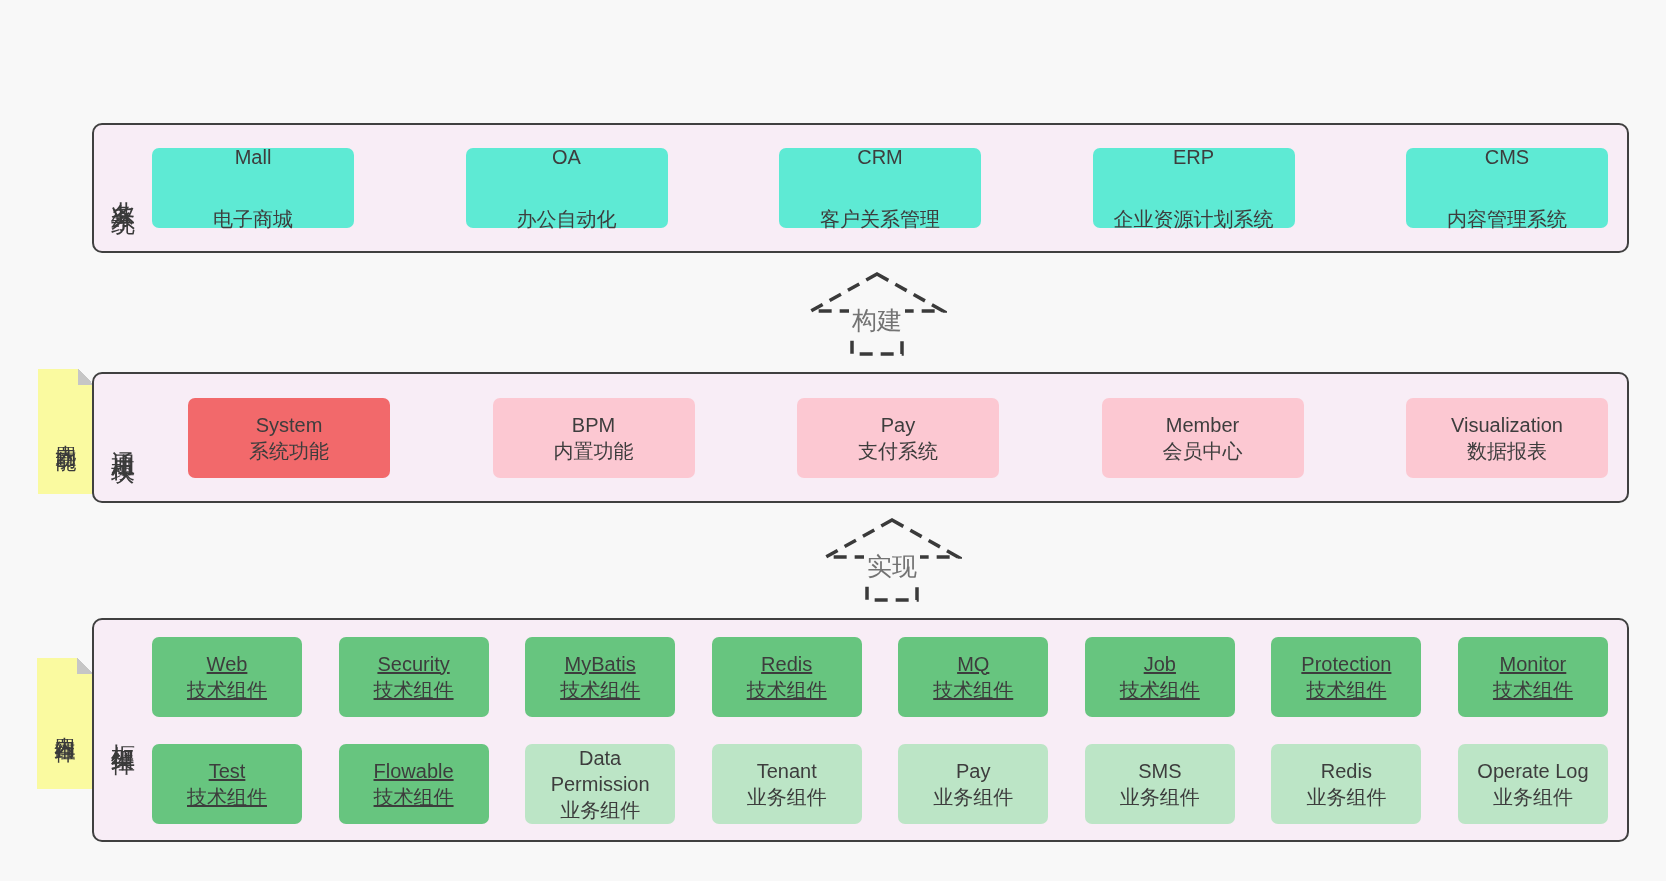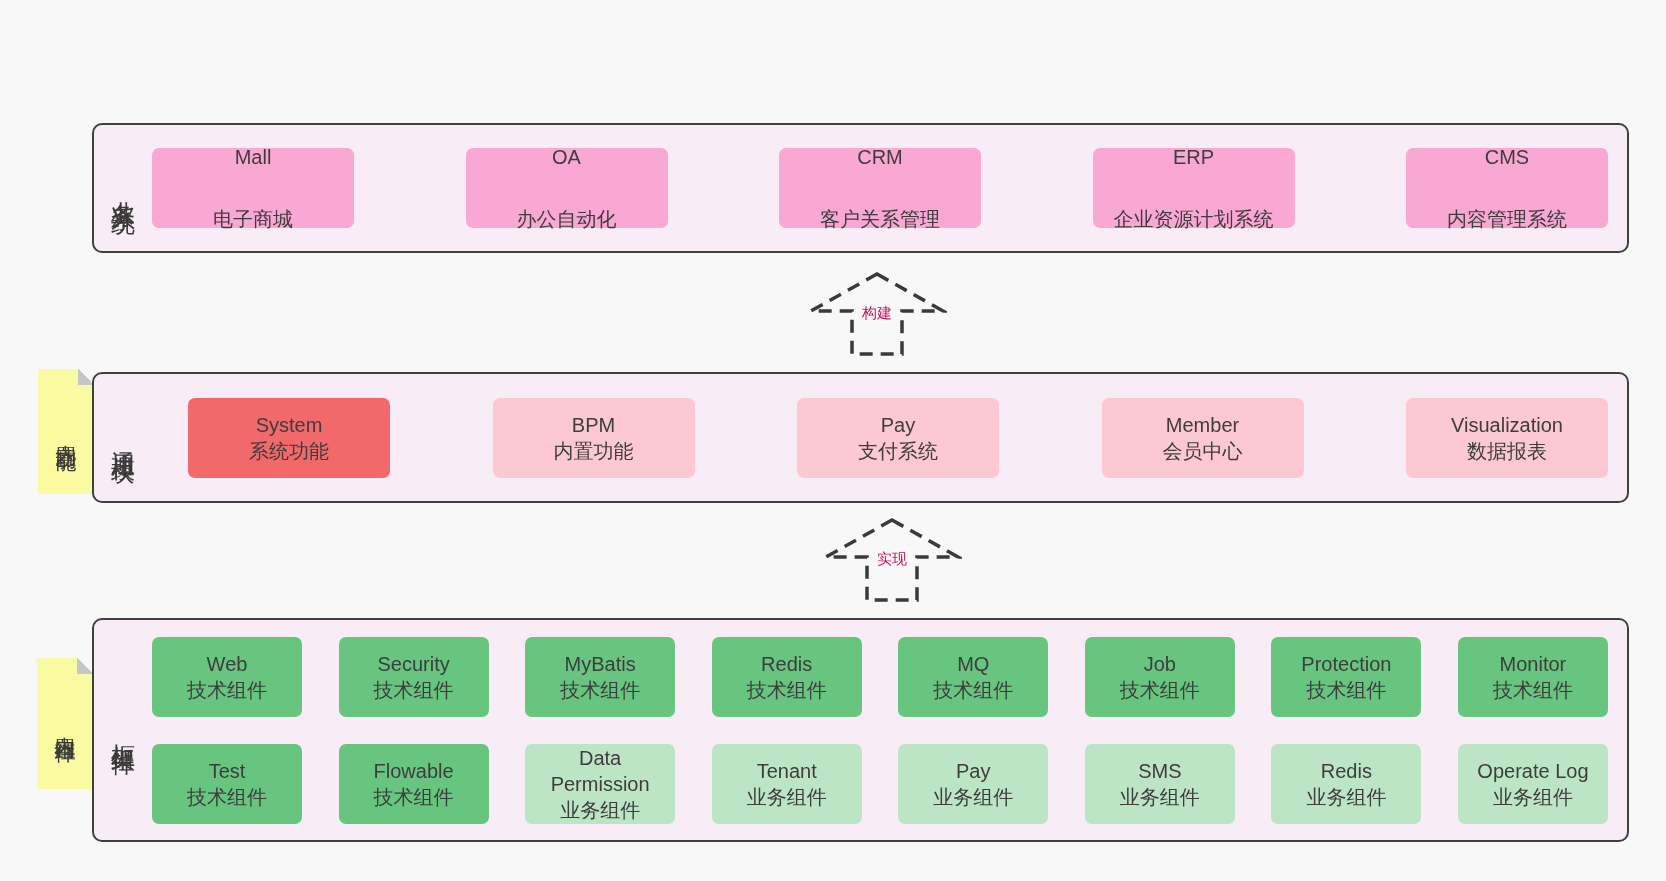--- a/index.html
+++ b/index.html
@@ -33,24 +33,24 @@
   }
   .row{display:flex;justify-content:space-between;}
   
   .box{
     height:80px;border-radius:7px;box-sizing:border-box;padding:0 4px;
     display:flex;flex-direction:column;align-items:center;justify-content:center;
     text-align:center;font-size:20px;line-height:26px;
   }
   .w6{width:202px;}
   .w8{width:150px;}
-  .blue{background:#f9a8d4;gap:36px;}
+  .blue{background:#5eead4;gap:36px;}
   .red{background:#f2696b;}
   .pink{background:#fcc8d2;}
-  .green{background:#67c57f;}
+  .green{background:#67c57f;text-decoration:underline;}
   .lightgreen{background:#bce5c6;}
   
   .note{
     position:absolute;width:56px;background:#fafaa0;z-index:0;
     display:flex;align-items:center;justify-content:center;
   }
   #note1{left:38px;top:369px;height:125px;}
   #note2{left:37px;top:658px;height:131px;}
   .note-fold{
     position:absolute;top:0;right:0;width:16px;height:16px;
@@ -60,21 +60,21 @@
     writing-mode:vertical-rl;text-orientation:upright;
     font-size:21px;letter-spacing:2px;color:#3a3a3a;
   }
   
   .arrow{position:absolute;width:140px;height:86px;z-index:0;}
   #arrow1{left:807px;top:271px;}
   #arrow2{left:822px;top:517px;}
   .arrow svg{display:block;width:140px;height:86px;}
   .arrow-label{
     position:absolute;top:33px;left:50%;transform:translateX(-50%);
-    background:#f8f8f8;padding:0 3px;font-size:15px;color:#be185d;
+    background:#f8f8f8;padding:0 3px;font-size:25px;color:#737373;
     white-space:nowrap;
   }
 </style>
 </head>
 <body>
 
 <div class="layer" id="layer1">
   <div class="layer-label">业务系统</div>
   <div class="boxes">
     <div class="box w6 blue">

